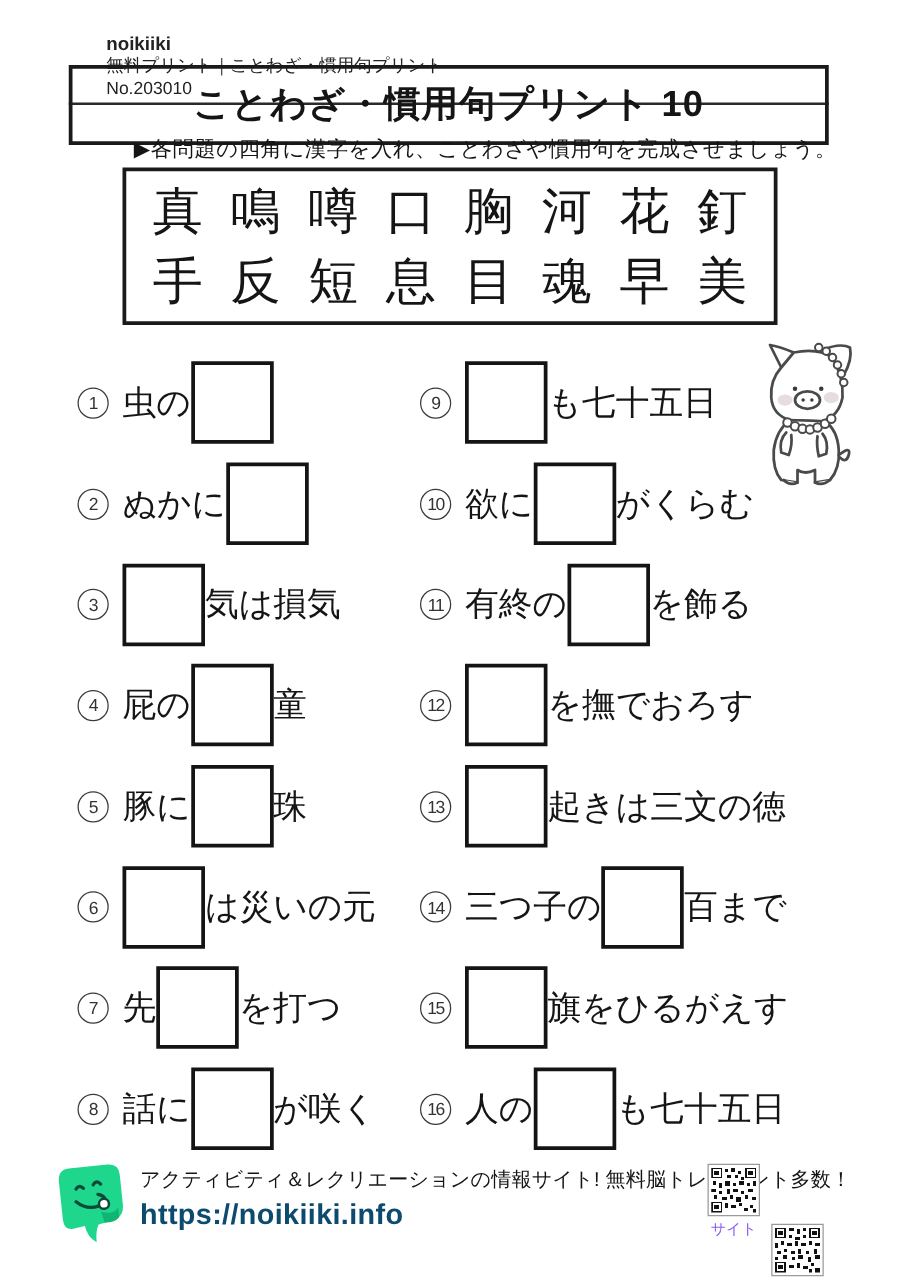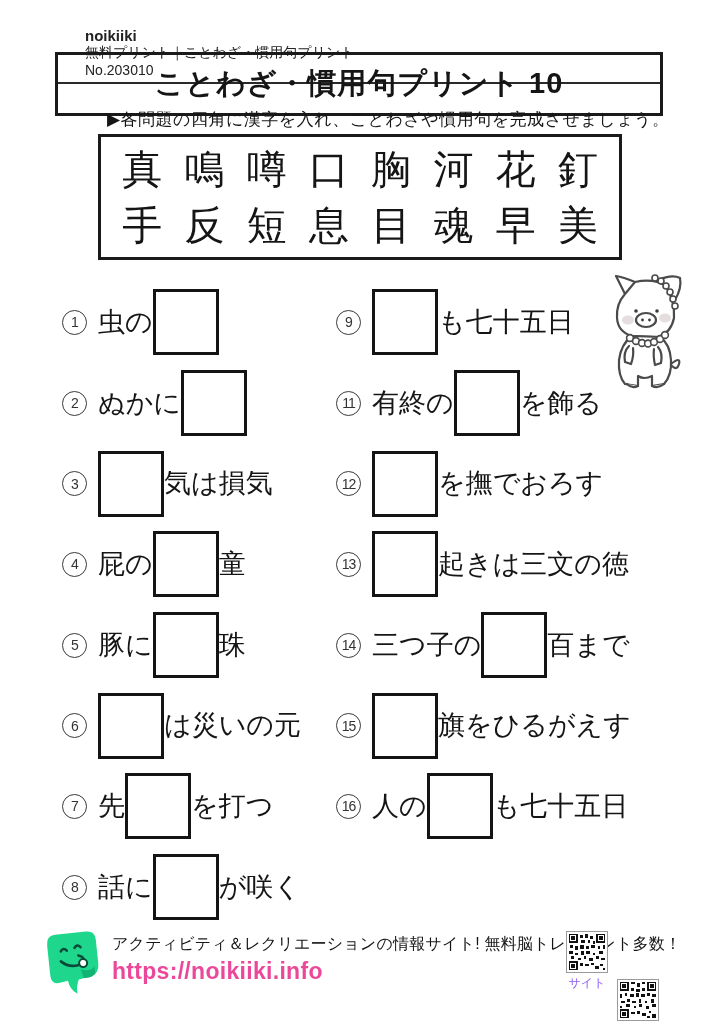--- a/index.html
+++ b/index.html
@@ -63,21 +63,21 @@
     flex:none;width:60px;height:60px;
     border:3px solid #141414;background:#fff;
   }
   .ptext{line-height:1;}
   
   .pig{position:absolute;left:592px;top:272px;}
   
   .mascot{position:absolute;left:46px;top:930px;}
   .ftext{position:absolute;left:112px;top:934px;}
   .ftext .tagline{font-size:16px;letter-spacing:.2px;}
-  .ftext .url{font-size:23px;font-weight:bold;margin-top:3px;letter-spacing:.3px;color:#ec4899;}
+  .ftext .url{font-size:23px;font-weight:bold;margin-top:3px;letter-spacing:.3px;color:#0c4a6e;}
   .qr-wrap{position:absolute;top:931px;text-align:center;}
   .qr-site{left:566px;}
   .qr-yt{left:617px;margin-top:48px;}
   .qr{
     width:42px;height:42px;border:1px solid #9a9a9a;background:#fff;
     padding:2px;box-sizing:border-box;display:block;
   }
   .qr-label{font-size:12px;color:#8b5cf6;margin-top:2px;}
 </style>
 </head>
@@ -170,20 +170,26 @@
       <span class="ptext">が咲く</span>
     </div>
   </div>
 
   <div class="col col-right">
     <div class="prob">
       <span class="pnum">9</span>
       <span class="ptext"></span>
       <span class="abox"></span>
       <span class="ptext">も七十五日</span>
+    </div>
+    <div class="prob">
+      <span class="pnum">10</span>
+      <span class="ptext">欲に</span>
+      <span class="abox"></span>
+      <span class="ptext">がくらむ</span>
     </div>
     <div class="prob">
       <span class="pnum">11</span>
       <span class="ptext">有終の</span>
       <span class="abox"></span>
       <span class="ptext">を飾る</span>
     </div>
     <div class="prob">
       <span class="pnum">12</span>
       <span class="ptext"></span>

